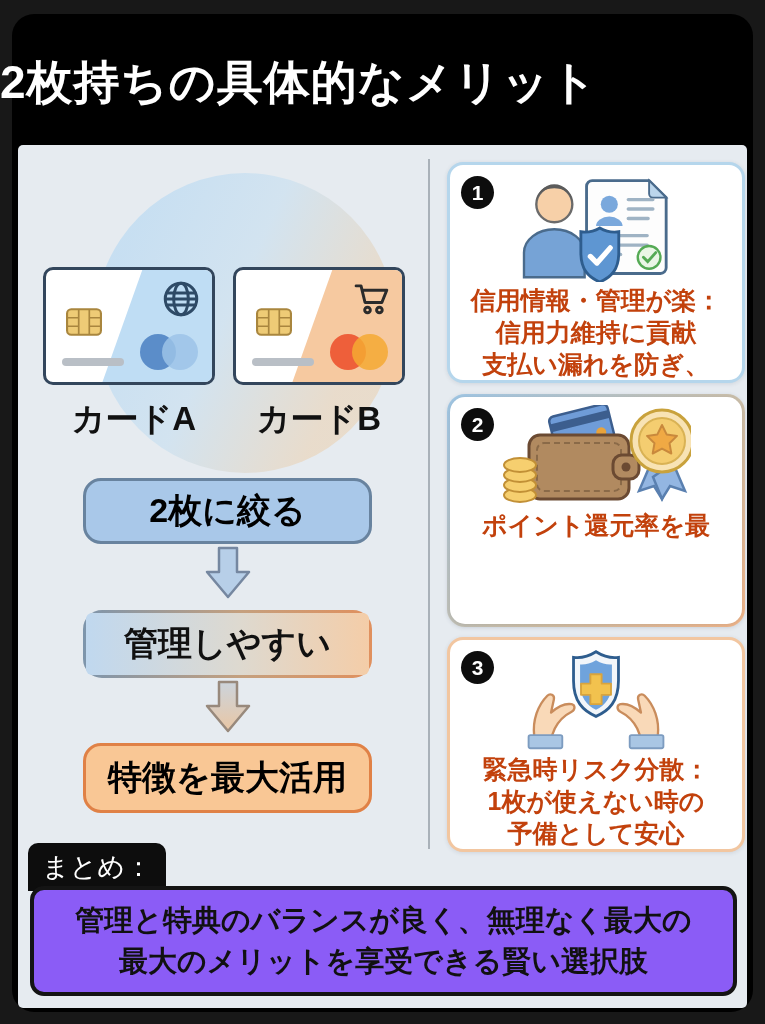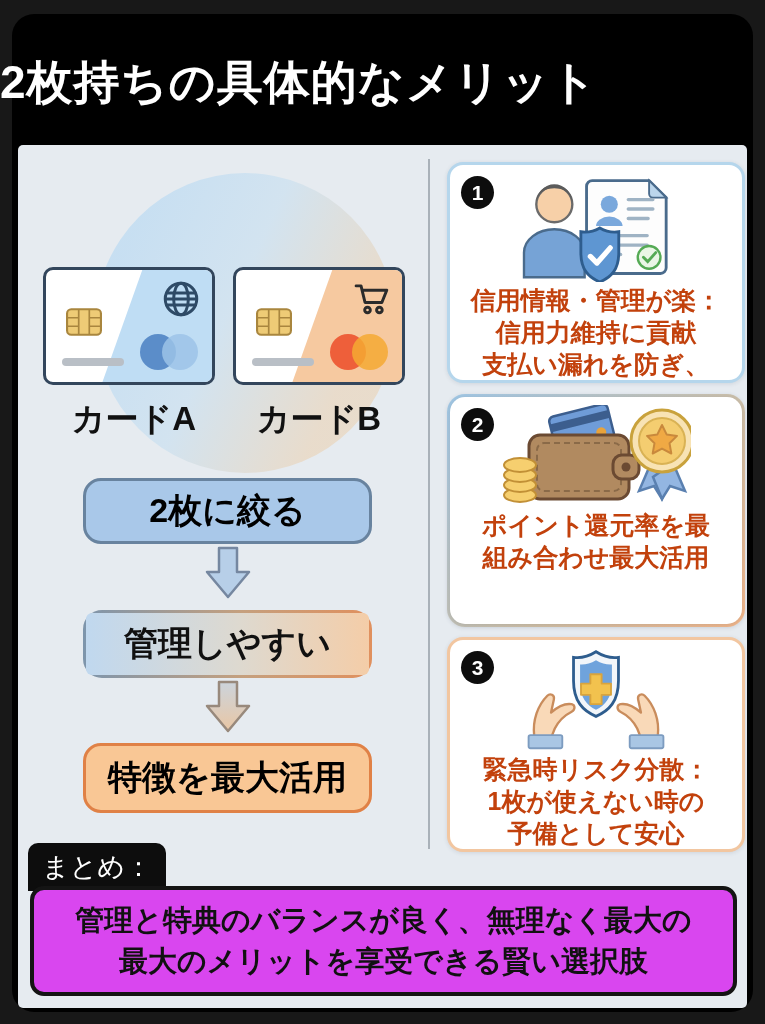--- a/index.html
+++ b/index.html
@@ -117,21 +117,21 @@
   }
   
   .matome-tab {
     position:absolute; left:10px; top:698px; width:138px; height:48px;
     background:#0d0d0d; border-radius:10px 10px 0 0;
     display:flex; align-items:center; justify-content:center;
     color:#fff; font-size:27px; font-weight:400;
   }
   .summary-box {
     position:absolute; left:12px; top:741px; width:707px; height:110px;
-    background:#d946ef; border:4px solid #141414; border-radius:14px;
+    background:#8b5cf6; border:4px solid #141414; border-radius:14px;
     display:flex; flex-direction:column; align-items:center; justify-content:center;
     font-size:29px; font-weight:800; color:#111; line-height:1.42;
   }
 </style>
 </head>
 <body>
 
 <div class="frame"></div>
 <div class="title">2枚持ちの具体的なメリット</div>
 
@@ -258,21 +258,20 @@
             <ellipse cx="19" cy="60" rx="16" ry="7"></ellipse>
         </g>
         <path d="M150 58l-12 28 15-5 8 13 9-22z" fill="#93b6e2" stroke="#5a80b0" stroke-width="2.5"></path>
         <path d="M172 58l12 28-15-5-8 13-9-22z" fill="#93b6e2" stroke="#5a80b0" stroke-width="2.5"></path>
         <circle cx="161" cy="36" r="31" fill="#f8e3b4" stroke="#c9a23c" stroke-width="3"></circle>
         <circle cx="161" cy="36" r="23" fill="#f4cd70" stroke="#d9b254" stroke-width="2"></circle>
         <path d="M161 20l4.6 9.4 10.4 1.5-7.5 7.3 1.8 10.3-9.3-4.9-9.3 4.9 1.8-10.3-7.5-7.3 10.4-1.5z" fill="#f0a944" stroke="#c9893c" stroke-width="2" stroke-linejoin="round"></path>
       </svg>
       <div class="merit-text">
         <div>ポイント還元率を最</div>
-        <div>組み合わせ最大活用</div>
       </div>
     </div>
   </div>
 
   <div class="merit merit-3">
     <div class="badge">3</div>
     <svg class="merit-icon" width="160" height="104" viewBox="0 0 160 110">
       <path d="M80 4c-8 5-17 7-24 6v25c0 22 10 32 24 38 14-6 24-16 24-38V10c-7 1-16-1-24-6z" fill="#f2f6fa" stroke="#2e5d8e" stroke-width="3"></path>
       <path d="M80 13c-6 3.5-12 5-17 4.5V36c0 17 7 25 17 30 10-5 17-13 17-30V17.5c-5 .5-11-1-17-4.5z" fill="#6fa3dc"></path>
       <path d="M74 28h12v10h10v12H86v10H74V50H64V38h10z" fill="#f2c24e" stroke="#d9a43c" stroke-width="2" stroke-linejoin="round"></path>

